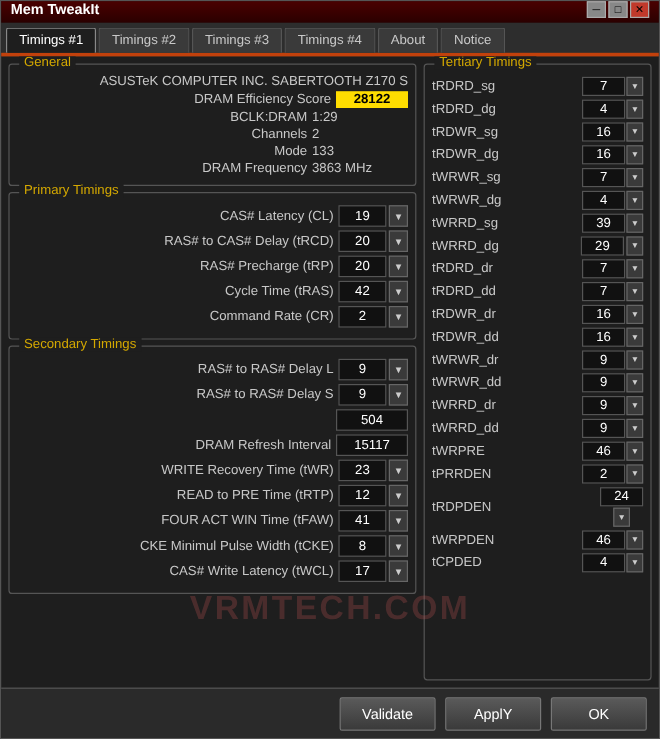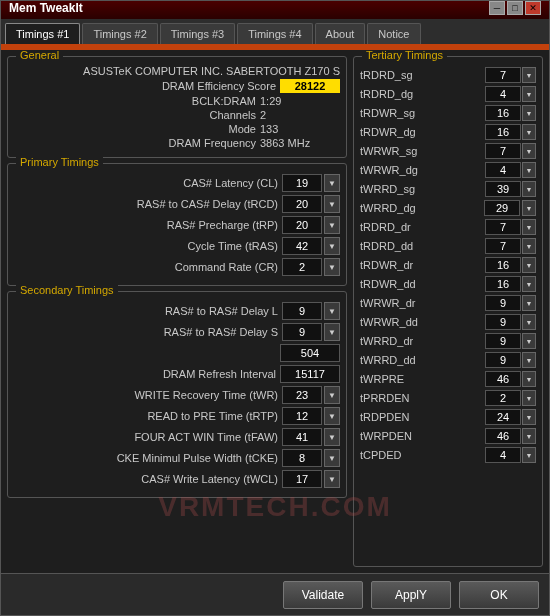--- a/index.html
+++ b/index.html
@@ -46,21 +46,21 @@
       cursor: pointer;
       display: flex;
       align-items: center;
       justify-content: center;
       font-size: 9px;
       color: #000;
     }
     .title-btn.close { background: #c0392b; }
     .tabs-bar {
       background: #2d2d2d;
-      border-bottom: 6px solid #c2410c;
+      border-bottom: 3px solid #c2410c;
       display: flex;
       padding: 4px 4px 0 4px;
       gap: 2px;
       flex-shrink: 0;
     }
     .tab {
       padding: 4px 10px;
       background: #3a3a3a;
       border: 1px solid #555;
       border-bottom: none;
@@ -559,21 +559,21 @@
     </div>
               <div class="right-timing-row">
       <span class="right-timing-label">tPRRDEN</span>
       <div style="display:flex;align-items:center;gap:1px;">
         <input class="right-timing-input" value="2" style="">
         <div class="right-timing-dd">▼</div>
       </div>
     </div>
               <div class="right-timing-row">
       <span class="right-timing-label">tRDPDEN</span>
-      <div style="display:flex;align-items:center;gap:1px;">
+      <div style="display:flex;align-items:center;gap:1px;flex-direction:column;">
         <input class="right-timing-input" value="24" style="">
         <div class="right-timing-dd">▼</div>
       </div>
     </div>
               <div class="right-timing-row">
       <span class="right-timing-label">tWRPDEN</span>
       <div style="display:flex;align-items:center;gap:1px;">
         <input class="right-timing-input" value="46" style="">
         <div class="right-timing-dd">▼</div>
       </div>

